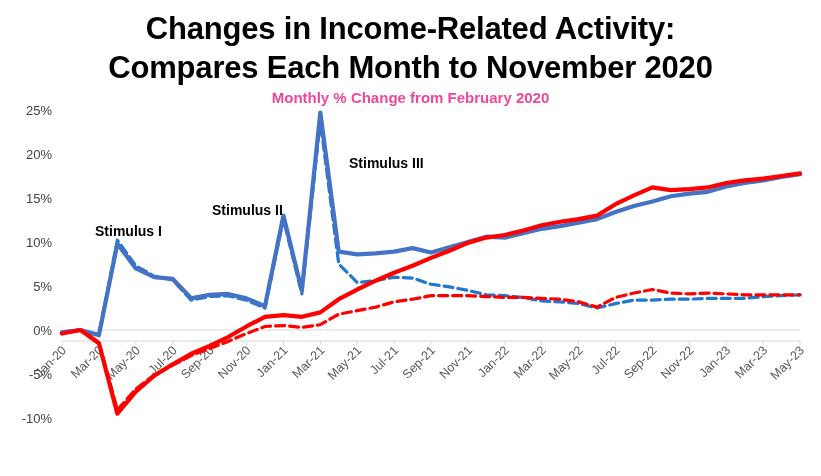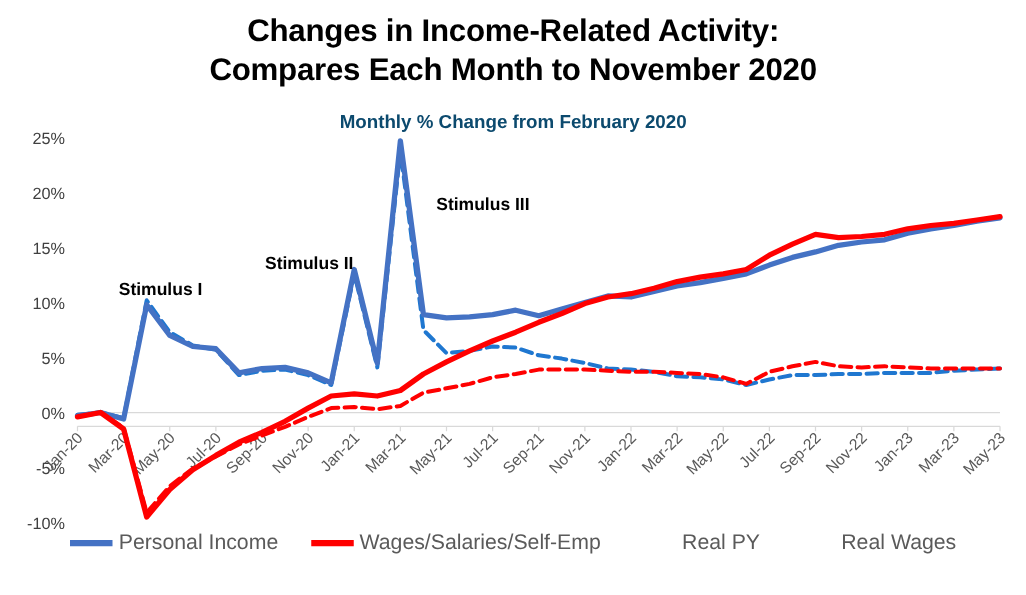--- a/index.html
+++ b/index.html
@@ -19,35 +19,35 @@
     width: 821px;
     height: 476px;
     background: #ffffff;
   }
   .chart-title {
     position: absolute;
     top: 10px;
     left: 0;
     width: 821px;
     text-align: center;
-    font-size: 25px;
+    font-size: 31px;
     font-weight: bold;
     color: #000000;
     line-height: 1.25;
     letter-spacing: -0.2px;
   }
   .chart-subtitle {
     position: absolute;
     top: 89px;
     left: 0;
     width: 821px;
     text-align: center;
     font-size: 15px;
     font-weight: bold;
-    color: #0c4a6e;
+    color: #ec4899;
   }
   #plot-svg {
     position: absolute;
     top: 0;
     left: 0;
   }
   .ytick-label {
     font-size: 13px;
     fill: #404040;
     font-family: "Liberation Sans", sans-serif;
@@ -167,32 +167,14 @@
       <text x="805" y="351" class="xtick-label" transform="rotate(-45 805 351)">May-23</text>
       <path d="M62.00 331.76 L80.45 330.00 L98.90 334.40 L117.35 240.24 L135.80 265.76 L154.25 276.32 L172.70 279.84 L191.15 300.08 L209.60 296.56 L228.05 295.68 L246.50 300.08 L264.95 308.00 L283.40 219.12 L301.85 293.92 L320.30 120.56 L338.75 264.00 L357.20 282.48 L375.65 280.72 L394.10 277.20 L412.55 278.08 L431.00 284.24 L449.45 286.88 L467.90 290.40 L486.35 294.80 L504.80 295.68 L523.25 297.44 L541.70 300.96 L560.15 301.84 L578.60 303.60 L597.05 308.00 L615.50 303.60 L633.95 300.08 L652.40 300.08 L670.85 299.20 L689.30 299.20 L707.75 298.32 L726.20 298.32 L744.65 298.32 L763.10 296.56 L781.55 295.68 L800.00 294.80" fill="none" stroke="#1F77D0" stroke-width="3.2" stroke-linejoin="round" stroke-linecap="round" stroke-dasharray="9 5"></path>
       <path d="M62.00 332.64 L80.45 330.00 L98.90 342.32 L117.35 410.08 L135.80 388.96 L154.25 374.88 L172.70 365.20 L191.15 355.52 L209.60 348.48 L228.05 341.44 L246.50 333.52 L264.95 326.48 L283.40 325.60 L301.85 327.36 L320.30 324.72 L338.75 314.16 L357.20 310.64 L375.65 307.12 L394.10 301.84 L412.55 299.20 L431.00 295.68 L449.45 295.68 L467.90 295.68 L486.35 296.56 L504.80 297.44 L523.25 297.44 L541.70 298.32 L560.15 299.20 L578.60 301.84 L597.05 307.12 L615.50 297.44 L633.95 293.04 L652.40 289.52 L670.85 293.04 L689.30 293.92 L707.75 293.04 L726.20 293.92 L744.65 294.80 L763.10 294.80 L781.55 294.80 L800.00 294.80" fill="none" stroke="#FF0000" stroke-width="3.2" stroke-linejoin="round" stroke-linecap="round" stroke-dasharray="9 5"></path>
       <path d="M62.00 332.64 L80.45 330.00 L98.90 335.28 L117.35 243.76 L135.80 268.40 L154.25 277.20 L172.70 278.96 L191.15 298.32 L209.60 294.80 L228.05 293.92 L246.50 298.32 L264.95 306.24 L283.40 215.60 L301.85 290.40 L320.30 112.64 L338.75 251.68 L357.20 254.32 L375.65 253.44 L394.10 251.68 L412.55 248.16 L431.00 252.56 L449.45 247.28 L467.90 242.00 L486.35 236.72 L504.80 237.60 L523.25 233.20 L541.70 228.80 L560.15 226.16 L578.60 222.64 L597.05 219.12 L615.50 212.08 L633.95 205.92 L652.40 201.52 L670.85 196.24 L689.30 193.60 L707.75 191.84 L726.20 186.56 L744.65 183.04 L763.10 180.40 L781.55 176.88 L800.00 174.24" fill="none" stroke="#4472C4" stroke-width="4.2" stroke-linejoin="round" stroke-linecap="round"></path>
       <path d="M62.00 333.52 L80.45 330.00 L98.90 343.20 L117.35 413.60 L135.80 391.60 L154.25 375.76 L172.70 364.32 L191.15 353.76 L209.60 345.84 L228.05 337.04 L246.50 326.48 L264.95 316.80 L283.40 315.04 L301.85 316.80 L320.30 312.40 L338.75 299.20 L357.20 289.52 L375.65 280.72 L394.10 272.80 L412.55 265.76 L431.00 257.84 L449.45 250.80 L467.90 242.88 L486.35 237.60 L504.80 234.96 L523.25 230.56 L541.70 225.28 L560.15 221.76 L578.60 219.12 L597.05 215.60 L615.50 204.16 L633.95 195.36 L652.40 187.44 L670.85 190.08 L689.30 189.20 L707.75 187.44 L726.20 183.04 L744.65 180.40 L763.10 178.64 L781.55 176.00 L800.00 173.36" fill="none" stroke="#FF0000" stroke-width="4.2" stroke-linejoin="round" stroke-linecap="round"></path>
       <text x="95" y="236" class="annotation-label">Stimulus I</text>
       <text x="212" y="215" class="annotation-label">Stimulus II</text>
       <text x="349" y="168" class="annotation-label">Stimulus III</text>
     </svg>
 
-  <div class="legend-row" id="legend-row">
-      <div class="legend-item">
-        <span class="swatch" style="background: rgb(68, 114, 196);"></span>
-        <span class="legend-text">Personal Income</span>
-      </div>
-      <div class="legend-item">
-        <span class="swatch" style="background: rgb(255, 0, 0);"></span>
-        <span class="legend-text">Wages/Salaries/Self-Emp</span>
-      </div>
-      <div class="legend-item">
-        <span class="swatch swatch-dashed" style="color: rgb(31, 119, 208); background: none;"></span>
-        <span class="legend-text">Real PY</span>
-      </div>
-      <div class="legend-item">
-        <span class="swatch swatch-dashed" style="color: rgb(255, 0, 0); background: none;"></span>
-        <span class="legend-text">Real Wages</span>
-      </div>
-    </div>
 
 </div>
 
 </body></html>

